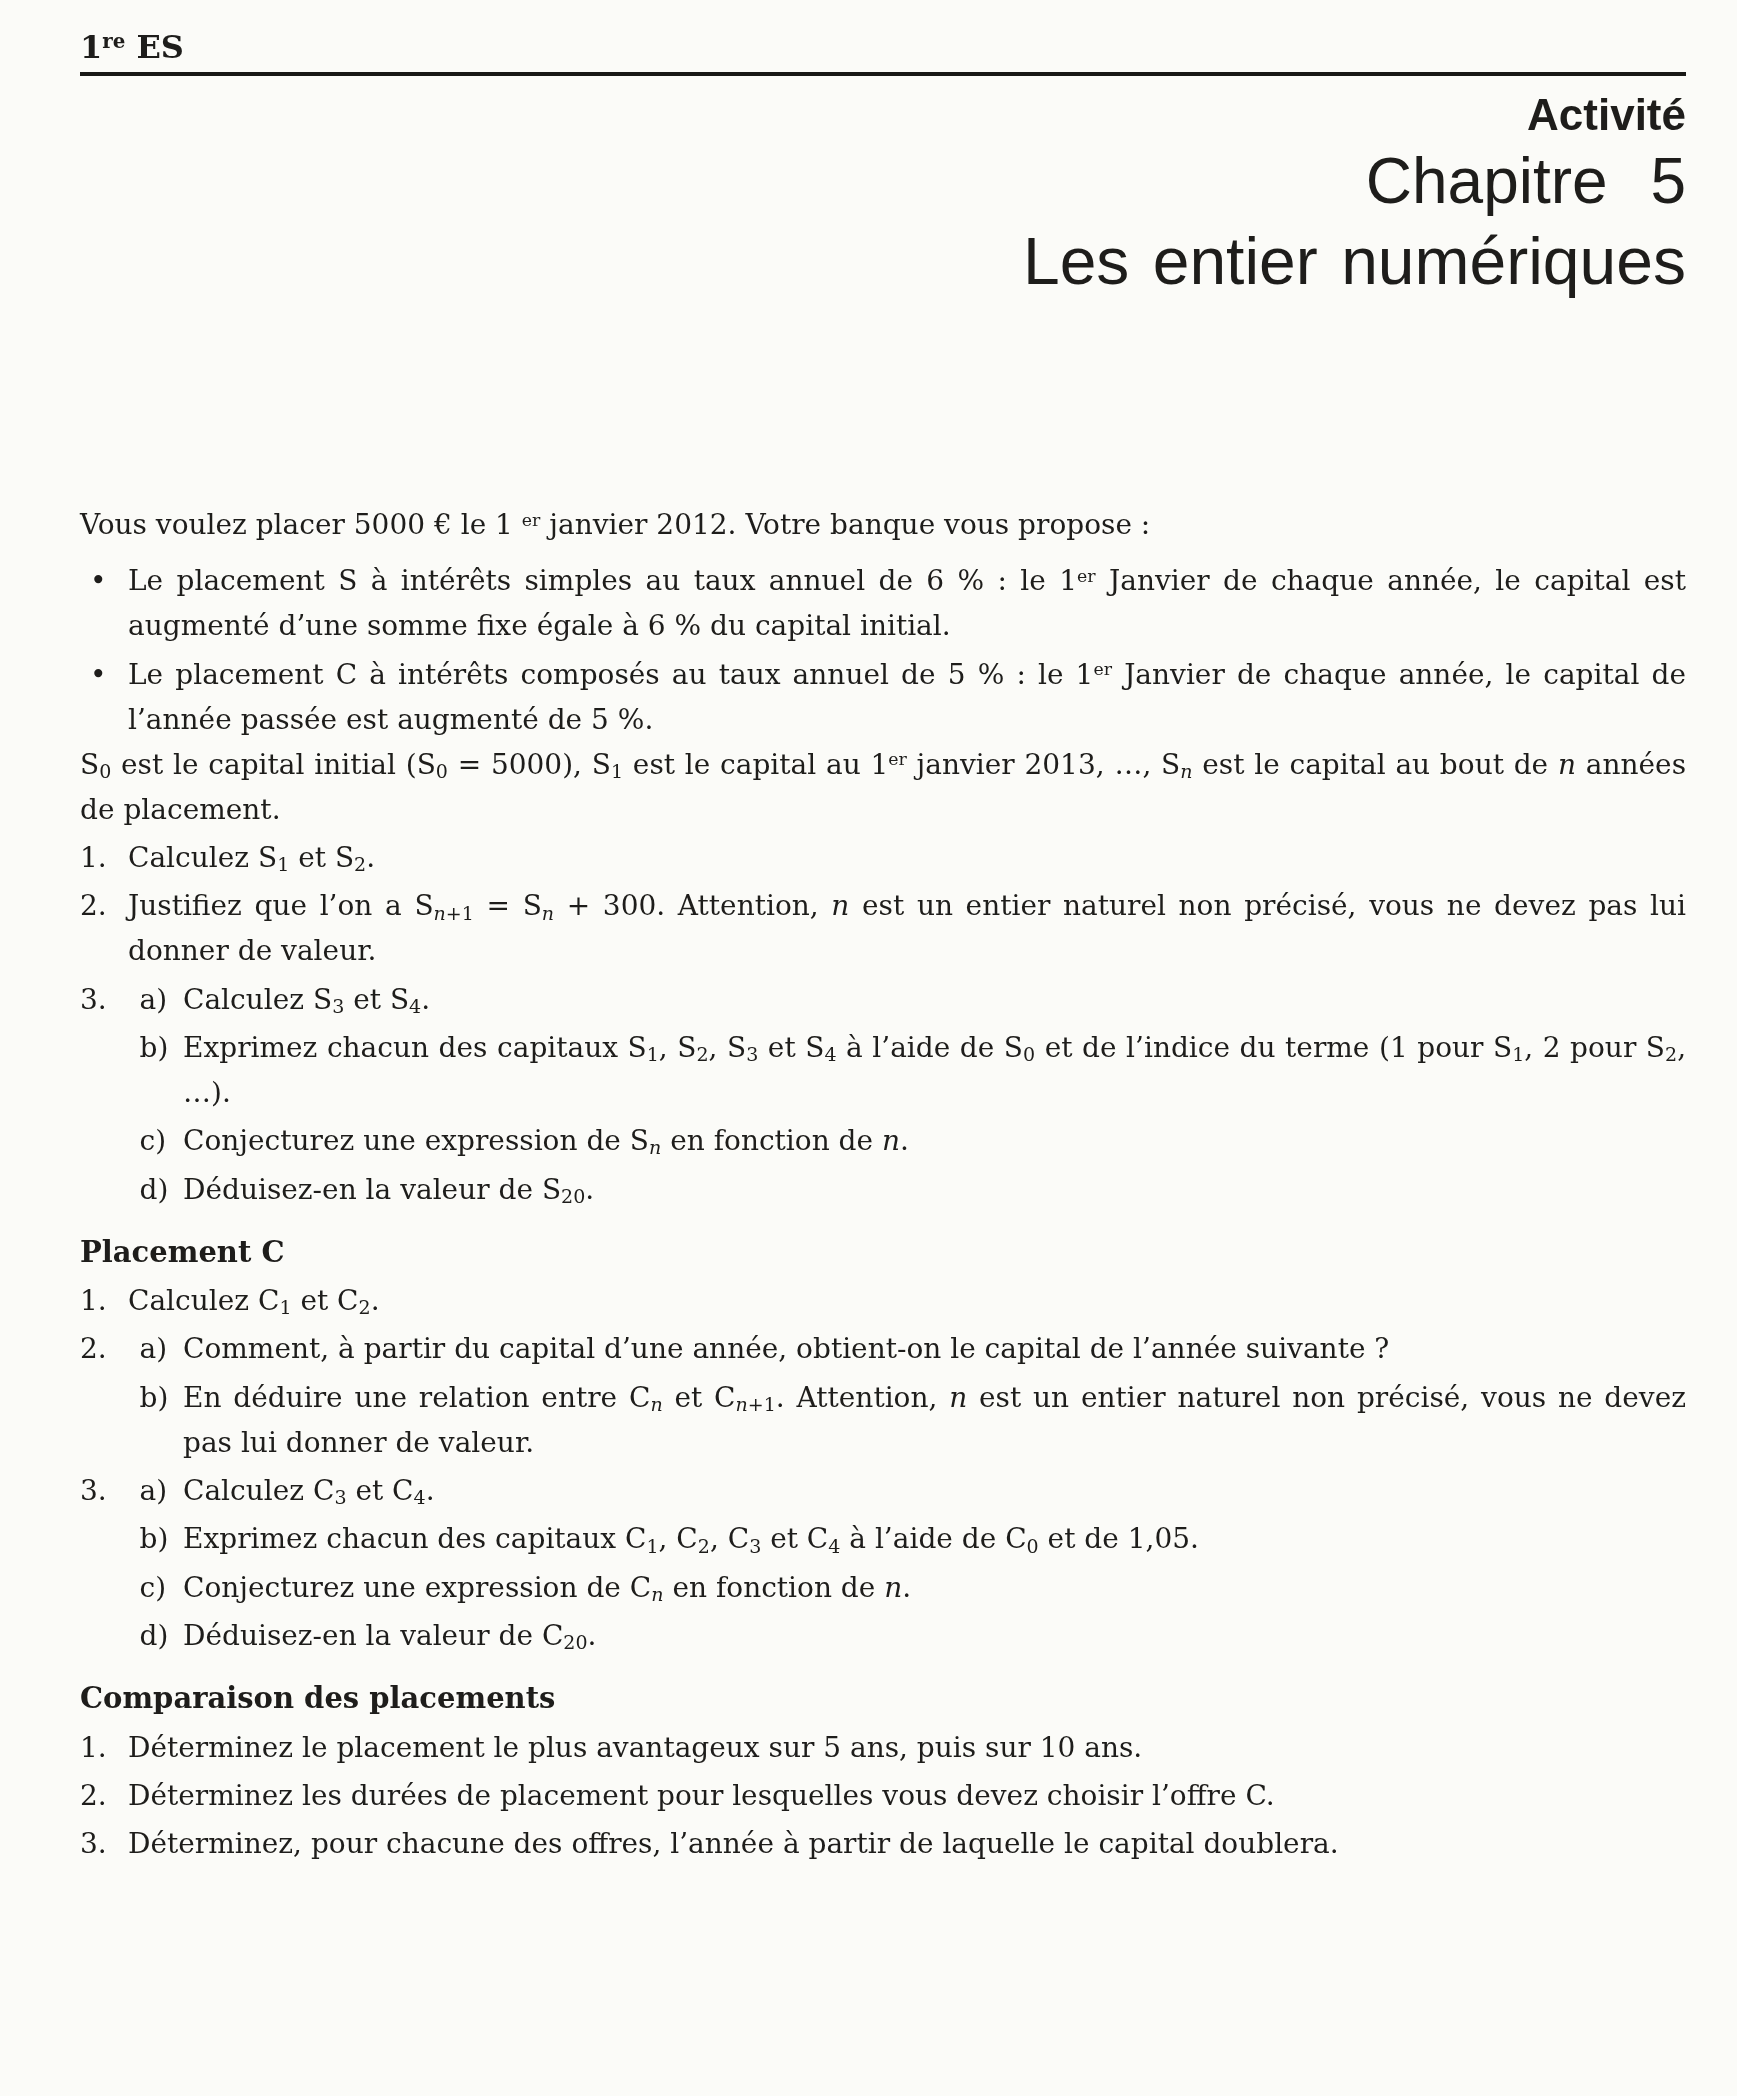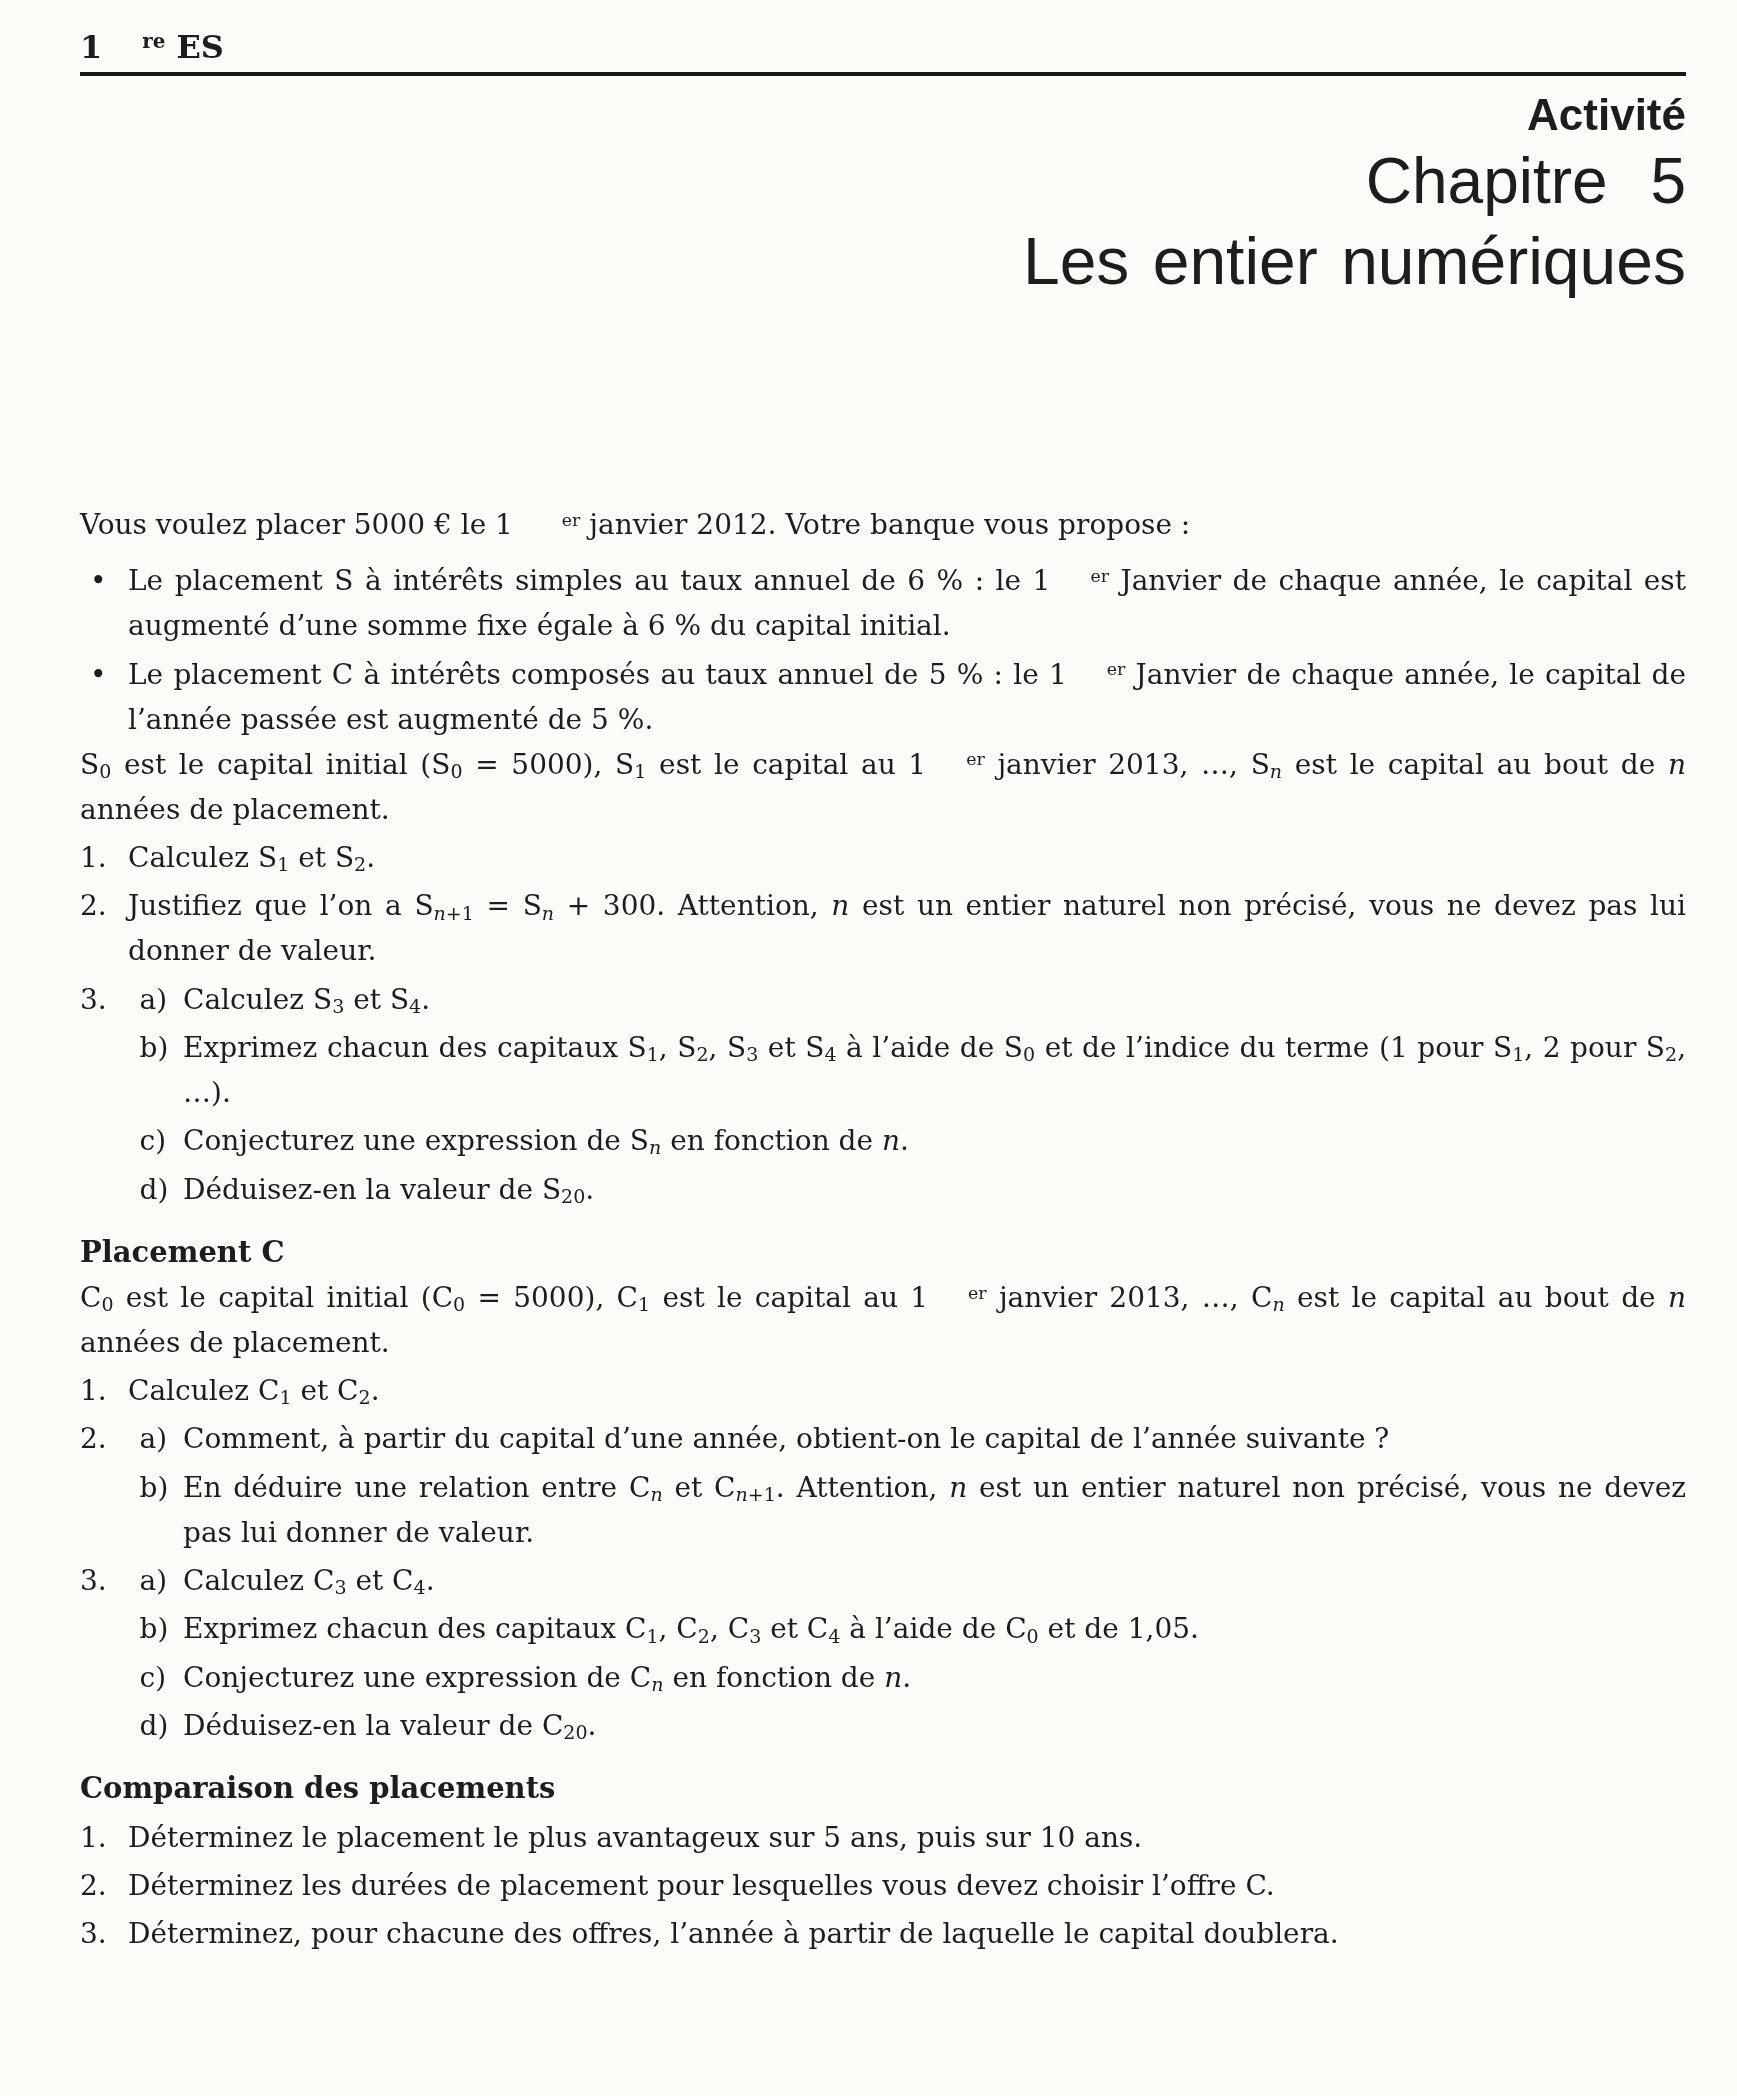--- a/index.html
+++ b/index.html
@@ -8,21 +8,21 @@
     width:1738px;height:2097px;
     box-sizing:border-box;
     background:#fbfbf8;
     padding:28px 52px 0 80px;
     color:#1e1d1b;
     font-family:"DejaVu Serif","Liberation Serif",serif;
     font-size:28px;
     line-height:45px;
     overflow:hidden;
   }
-  sup{font-size:62%;line-height:0;position:relative;top:-0.48em;vertical-align:baseline;margin-left:40px;}
+  sup{font-size:62%;line-height:0;position:relative;top:-0.48em;vertical-align:baseline;}
   sub{font-size:68%;line-height:0;position:relative;top:0.22em;vertical-align:baseline;}
   i{font-style:italic;}
 
   
   .class-label{font-size:32px;font-weight:bold;line-height:38px;}
   .rule{height:4.2px;background:#181816;margin-top:5.8px;}
   .activity{
     font-family:"Liberation Sans","DejaVu Sans",sans-serif;
     font-weight:700;font-size:44px;line-height:38px;
     text-align:right;margin-top:20px;
@@ -114,21 +114,20 @@
               <span class="slabel">d)</span>
               <span class="stext">Déduisez-en la valeur de S<sub>20</sub>.</span>
             </div>
           </div>
         </div>
       </div>
     </section>
 
     <section>
       <h3 class="shead">Placement C</h3>
-      <p class="para">C<sub>0</sub> est le capital initial (C<sub>0</sub> = 5000), C<sub>1</sub> est le capital au 1<sup>er</sup> janvier 2013, …, C<sub><i>n</i></sub> est le capital au bout de <i>n</i> années de placement.</p>
       <div class="olist">
         <div class="oitem">
           <span class="num">1.</span>
           <span class="itext">Calculez C<sub>1</sub> et C<sub>2</sub>.</span>
         </div>
         <div class="oitem">
           <span class="num">2.</span>
           <div class="sublist">
             <div class="sitem">
               <span class="slabel">a)</span>

